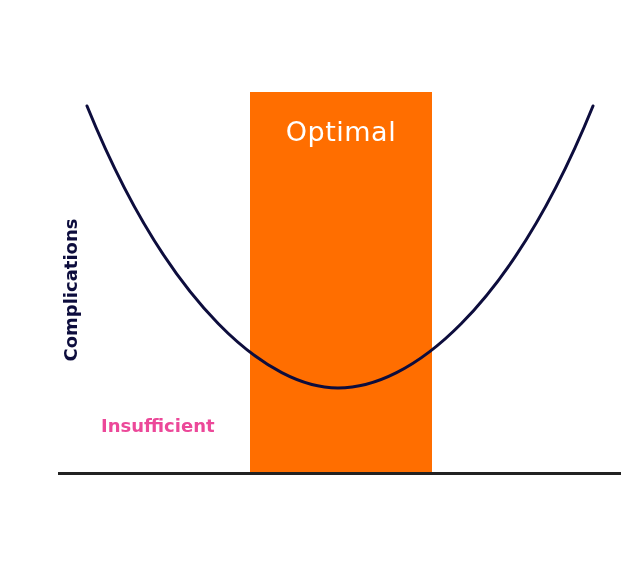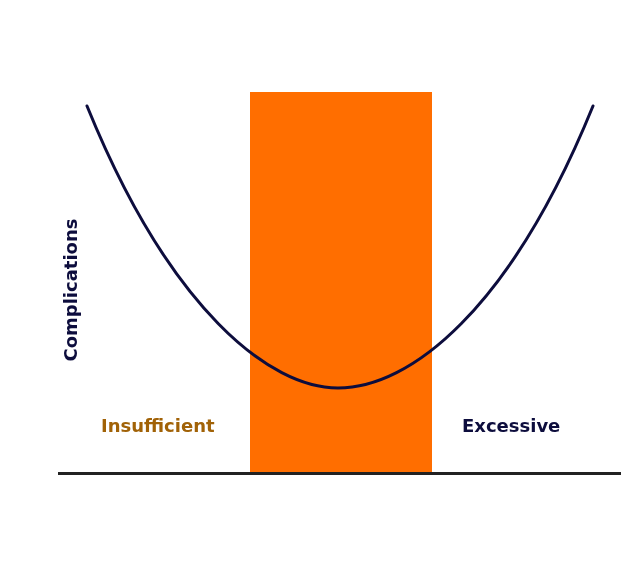--- a/index.html
+++ b/index.html
@@ -18,25 +18,25 @@
     .y-label { position: absolute; left: 70px; top: 290px; transform: translate(-50%, -50%) rotate(-90deg);
                font-size: 18px; font-weight: bold; white-space: nowrap; }
     svg.curve { position: absolute; left: 0; top: 0; }
   </style>
 </head>
 <body>
 
 <div class="canvas">
 
   <div class="optimal-band" style="background: rgb(255, 110, 0);"></div>
+  <div class="optimal-label" style="color: rgb(255, 255, 255);">Optimal</div>
 
   <svg class="curve" width="640" height="580" viewBox="0 0 640 580">
     <path id="curve-path" d="M 87 106 C 170 310, 270 388, 338 388 C 410 388, 510 310, 593 106" fill="none" stroke-width="3" stroke-linecap="round" stroke="#0d0d3d"></path>
   </svg>
 
   <div class="axis-line" style="background: rgb(34, 34, 34);"></div>
 
-  <div class="zone-label zone-insufficient" style="color: #a16207;">Insufficient</div>
-  <div class="zone-label zone-excessive" style="color: rgb(13, 13, 61);">Excessive</div>
+  <div class="zone-label zone-insufficient" style="color: #ec4899;">Insufficient</div>
 
 
   <div class="y-label" style="color: rgb(13, 13, 61);">Complications</div>
 </div>
 
 </body></html>

